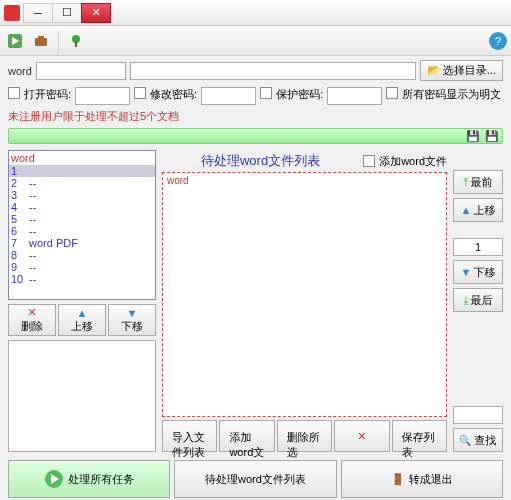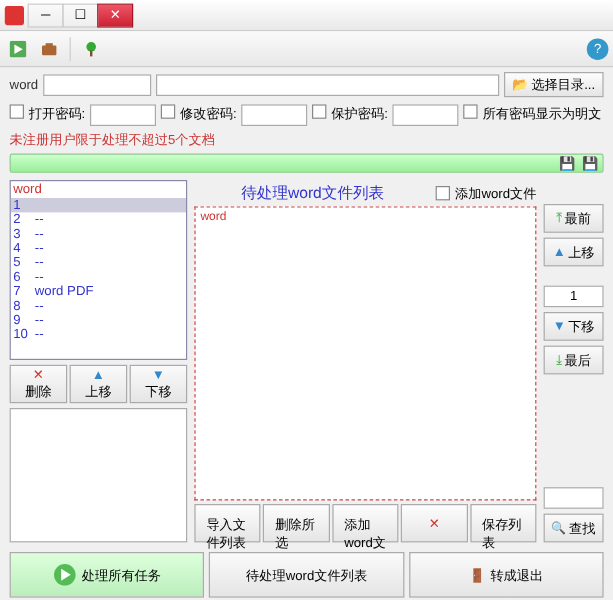--- a/index.html
+++ b/index.html
@@ -187,24 +187,24 @@
       <span>添加word文件</span>
     </div>
     <div class="filelist">
       <span class="filelist-lbl">word</span>
     </div>
     <div class="action-row">
       <div class="btn">
           <span>导入文件列表</span>
         </div>
       <div class="btn">
+          <span>添加word文件</span>
+        </div>
+      <div class="btn">
           <span>删除所选</span>
-        </div>
-      <div class="btn">
-          <span>添加word文件</span>
         </div>
       <div class="btn">
           <span style="color:#c33">✕</span>
         </div>
       <div class="btn"><span>保存列表</span>💾</div>
     </div>
   </div>
 
   <div class="right">
     <div style="height:16px"></div>

